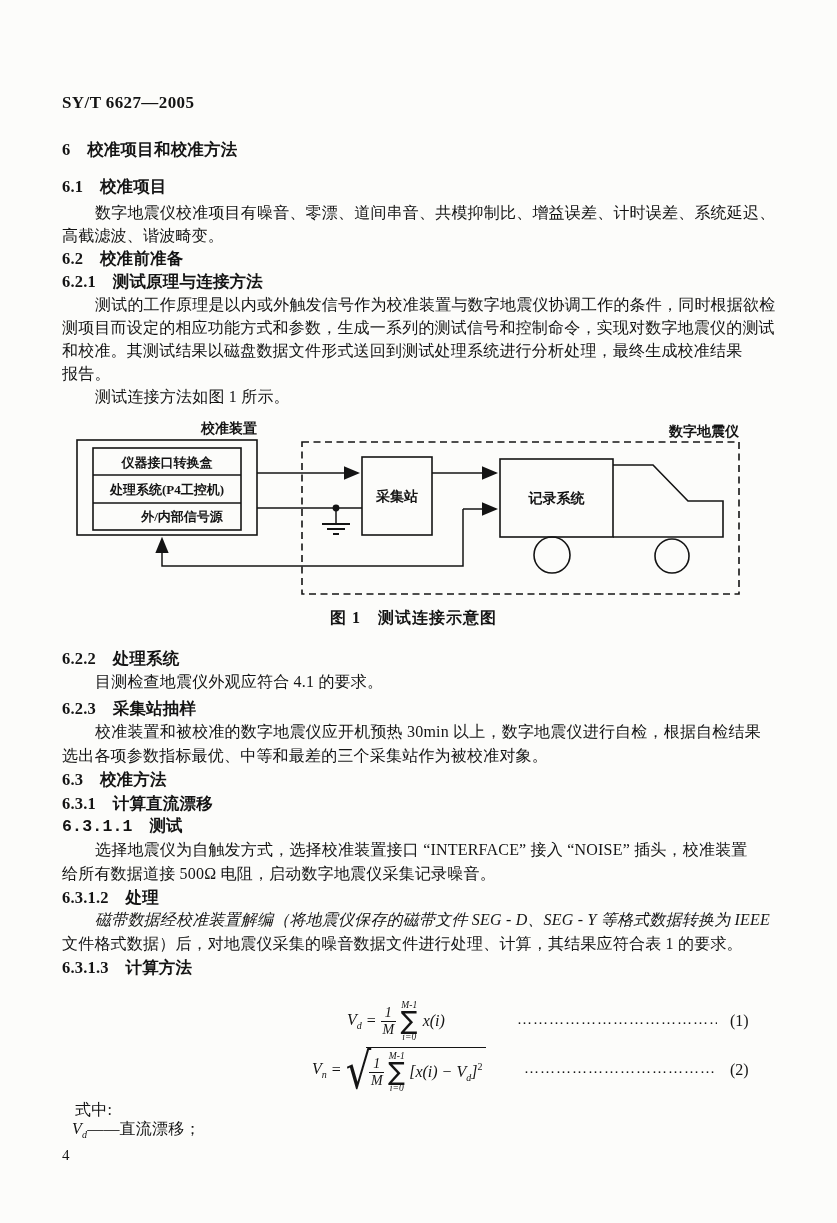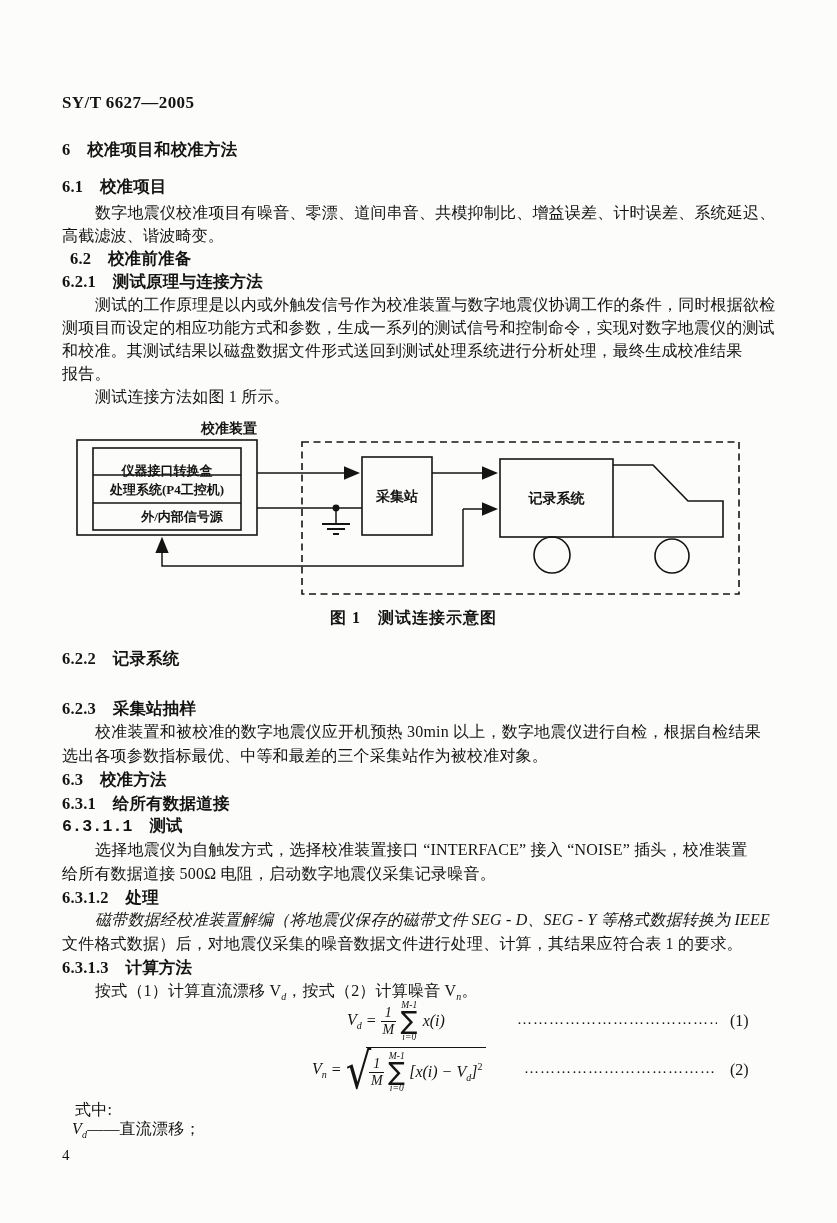--- a/index.html
+++ b/index.html
@@ -44,21 +44,21 @@
 
 <div class="page">
 
   <div class="ln code" style="left:62px; top:93px;">SY/T 6627—2005</div>
 
   <div class="ln hd" style="left:62px; top:140px;">6　校准项目和校准方法</div>
   <div class="ln hd" style="left:62px; top:177px;">6.1　校准项目</div>
   <div class="ln" style="left:95px; top:203px;">数字地震仪校准项目有噪音、零漂、道间串音、共模抑制比、增益误差、计时误差、系统延迟、</div>
   <div class="ln" style="left:62px; top:226px;">高截滤波、谐波畸变。</div>
 
-  <div class="ln hd" style="left:70px; top:249px;">6.2　校准前准备</div>
+  <div class="ln hd" style="left:62px; top:249px;">6.2　校准前准备</div>
   <div class="ln hd" style="left:62px; top:272px;">6.2.1　测试原理与连接方法</div>
   <div class="ln" style="left:95px; top:295px;">测试的工作原理是以内或外触发信号作为校准装置与数字地震仪协调工作的条件，同时根据欲检</div>
   <div class="ln" style="left:62px; top:318px;">测项目而设定的相应功能方式和参数，生成一系列的测试信号和控制命令，实现对数字地震仪的测试</div>
   <div class="ln" style="left:62px; top:341px;">和校准。其测试结果以磁盘数据文件形式送回到测试处理系统进行分析处理，最终生成校准结果</div>
   <div class="ln" style="left:62px; top:364px;">报告。</div>
   <div class="ln" style="left:95px; top:387px;">测试连接方法如图 1 所示。</div>
 
   <div class="fig">
     <svg width="720" height="192" viewBox="0 0 720 192">
       <defs>
@@ -92,43 +92,44 @@
         <polyline points="403,91 403,148 102,148 102,121" marker-end="url(#arr)"></polyline>
 
         <line x1="276" y1="90" x2="276" y2="105"></line>
         <line x1="262" y1="106" x2="290" y2="106" stroke-width="2"></line>
         <line x1="267" y1="111" x2="285" y2="111" stroke-width="2"></line>
         <line x1="273" y1="116" x2="279" y2="116" stroke-width="2"></line>
       </g>
       <circle cx="276" cy="90" r="3.4" fill="#141414"></circle>
     </svg>
     <div class="ftitle" style="left:17px;  top:2px; width:180px;">校准装置</div>
-    <div class="flabel" style="left:33px; top:36px;  width:148px;margin-top:8px;">仪器接口转换盒</div>
+    <div class="ftitle" style="left:242px; top:5px; width:437px;">数字地震仪</div>
+    <div class="flabel" style="left:33px; top:36px;  width:148px;">仪器接口转换盒</div>
     <div class="flabel" style="left:33px; top:63px;  width:148px;">处理系统(P4工控机)</div>
     <div class="flabel" style="left:33px; top:90px;  width:178px;">外/内部信号源</div>
     <div class="flabel" style="left:302px; top:70px; width:70px; font-size:14px;">采集站</div>
     <div class="flabel" style="left:440px; top:72px; width:113px; font-size:14px;">记录系统</div>
   </div>
   <div class="caption">图 1　测试连接示意图</div>
 
-  <div class="ln hd" style="left:62px; top:649px;">6.2.2　记录系统</div>
+  <div class="ln hd" style="left:62px; top:649px;">6.2.2　处理系统</div>
+  <div class="ln" style="left:95px; top:672px;">目测检查地震仪外观应符合 4.1 的要求。</div>
   <div class="ln hd" style="left:62px; top:699px;">6.2.3　采集站抽样</div>
   <div class="ln" style="left:95px; top:722px;">校准装置和被校准的数字地震仪应开机预热 30min 以上，数字地震仪进行自检，根据自检结果</div>
   <div class="ln" style="left:62px; top:746px;">选出各项参数指标最优、中等和最差的三个采集站作为被校准对象。</div>
   <div class="ln hd" style="left:62px; top:770px;">6.3　校准方法</div>
-  <div class="ln hd" style="left:62px; top:794px;">6.3.1　给所有数据道接</div>
+  <div class="ln hd" style="left:62px; top:794px;">6.3.1　计算直流漂移</div>
   <div class="ln hd" style="left:62px; top:817px;font-family:Liberation Mono, monospace;">6.3.1.1　测试</div>
   <div class="ln" style="left:95px; top:840px;">选择地震仪为自触发方式，选择校准装置接口 “INTERFACE” 接入 “NOISE” 插头，校准装置</div>
   <div class="ln" style="left:62px; top:864px;">给所有数据道接 500Ω 电阻，启动数字地震仪采集记录噪音。</div>
   <div class="ln hd" style="left:62px; top:888px;">6.3.1.2　处理</div>
   <div class="ln" style="left:95px; top:910px;font-style:italic;">磁带数据经校准装置解编（将地震仪保存的磁带文件 SEG - D、SEG - Y 等格式数据转换为 IEEE</div>
   <div class="ln" style="left:62px; top:934px;">文件格式数据）后，对地震仪采集的噪音数据文件进行处理、计算，其结果应符合表 1 的要求。</div>
   <div class="ln hd" style="left:62px; top:958px;">6.3.1.3　计算方法</div>
 
-  <div class="ln" style="left:95px; top:981px;"><span>按式（1）计算直流漂移 V</span><sub class="sb">d</sub><span>，按式（2）计算噪音 V</span><sub class="sb">n</sub><span>。</span></div>
 
   <div class="feq" style="top:1000px; height:42px;">
     <div class="fexpr" style="left:285px;">
       <span class="it"><span>V</span><sub class="sb">d</sub></span>
       <span>=</span>
       <span class="frac">
           <span class="fn">1</span>
           <span class="fd">M</span>
         </span>
       <span class="sum">

